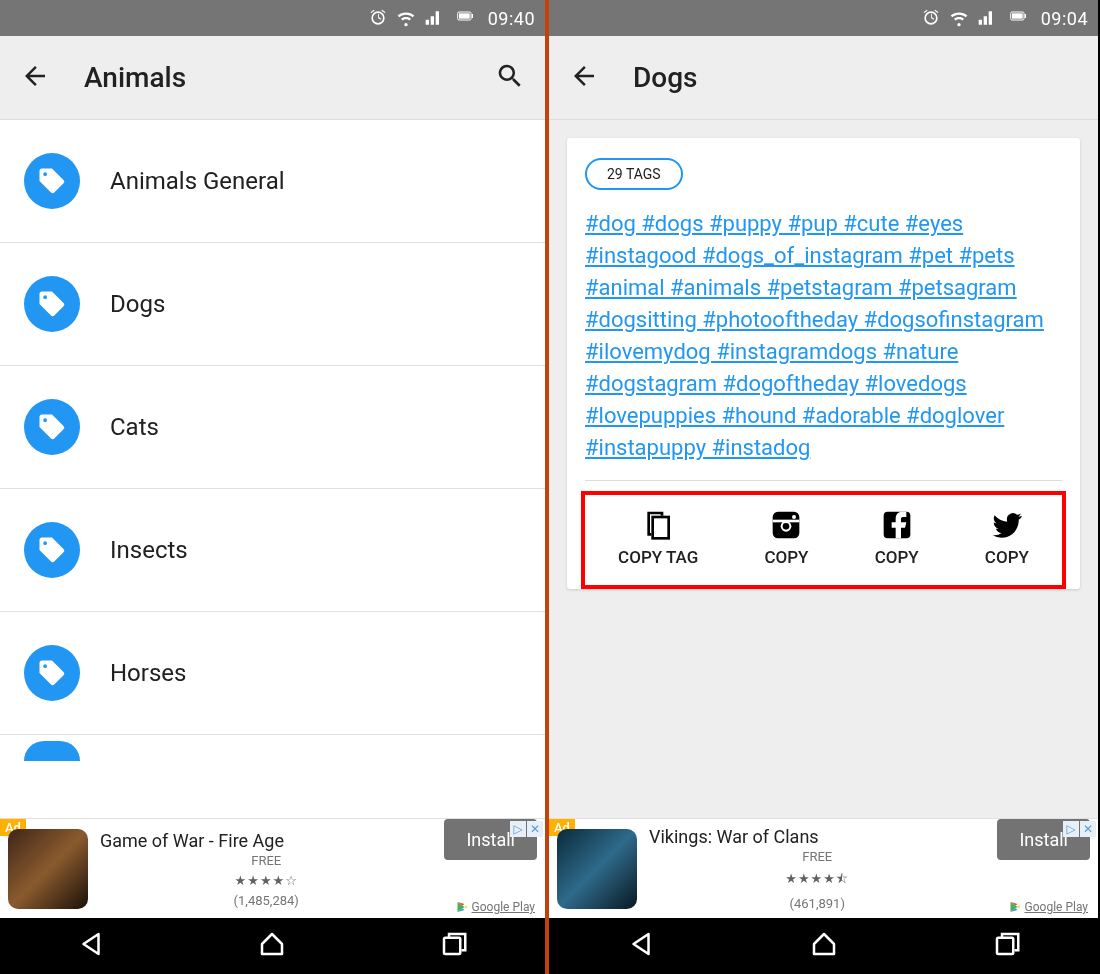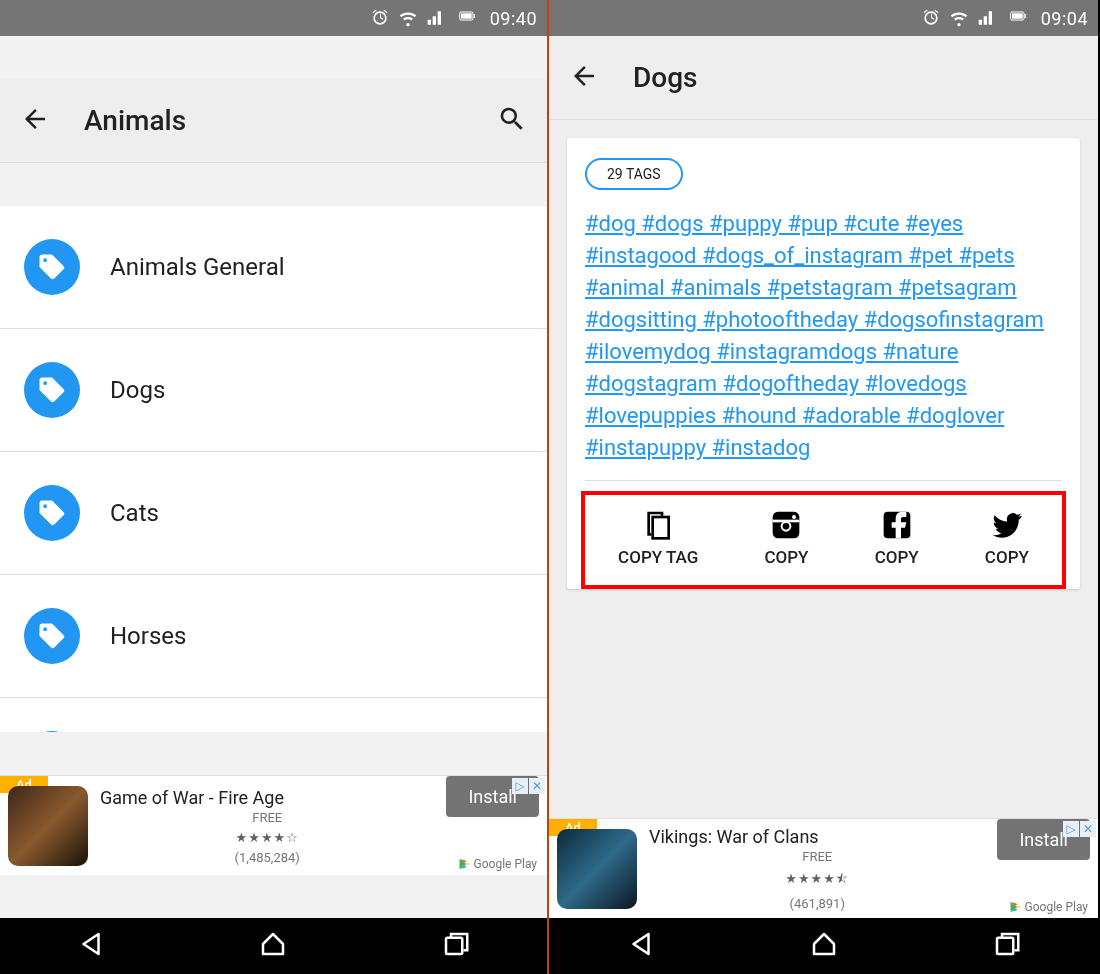--- a/index.html
+++ b/index.html
@@ -11,21 +11,21 @@
     display: flex;
   }
   .phone {
     width: 549px;
     height: 974px;
     background: #f2f2f2;
     display: flex;
     flex-direction: column;
     position: relative;
   }
-  .phone.left { border-right: 2px solid #c2410c; gap: 43px; }
+  .phone.left { border-right: 4px solid #c2410c; }
   .status-bar {
     height: 36px;
     background: #757575;
     color: #fff;
     display: flex;
     align-items: center;
     justify-content: flex-end;
     padding: 0 10px;
     font-size: 18px;
     gap: 10px;
@@ -139,40 +139,40 @@
     background: #737373;
     color: #fff;
     border-radius: 4px;
     padding: 10px 22px;
     font-size: 18px;
     align-self: flex-start;
   }
   .ad-badge {
     position: absolute; top: 0; left: 0;
     background: #ffb000; color: #fff;
-    font-size: 13px; padding: 1px 16px;
+    font-size: 13px; padding: 1px 5px;
     font-weight: 500;
   }
   .ad-choices {
     position: absolute; top: 2px; right: 2px;
     display: flex; gap: 1px;
   }
   .ad-choices span {
     width: 16px; height: 16px;
     font-size: 12px;
     background: #e8f0f7;
     color: #5a9bd5;
     display: flex; align-items: center; justify-content: center;
   }
   .gplay {
     position: absolute;
     bottom: 4px; right: 10px;
     font-size: 12px;
     color: #757575;
-    display: flex; align-items: center; gap: 4px;
+    display: flex; align-items: center; gap: 4px; text-decoration: underline;
   }
   .nav-bar {
     height: 56px;
     background: #000;
     display: flex;
     align-items: center;
     justify-content: space-around;
   }
   .nav-bar svg { width: 30px; height: 30px; fill: none; stroke: #fff; stroke-width: 2; }
   .partial-icon {
@@ -246,29 +246,29 @@
           </svg>
         </div>
       <span class="list-label">Cats</span>
     </div>
     <div class="list-item">
       <div class="tag-icon-circle">
           <svg viewBox="0 0 24 24">
             <path d="M21 11l-9-9H4a2 2 0 0 0-2 2v8l9 9a2 2 0 0 0 3 0l7-7a2 2 0 0 0 0-3zM6.5 8a1.5 1.5 0 1 1 0-3 1.5 1.5 0 0 1 0 3z"></path>
           </svg>
         </div>
-      <span class="list-label">Horses</span>
+      <span class="list-label">Insects</span>
     </div>
     <div class="list-item">
       <div class="tag-icon-circle">
           <svg viewBox="0 0 24 24">
             <path d="M21 11l-9-9H4a2 2 0 0 0-2 2v8l9 9a2 2 0 0 0 3 0l7-7a2 2 0 0 0 0-3zM6.5 8a1.5 1.5 0 1 1 0-3 1.5 1.5 0 0 1 0 3z"></path>
           </svg>
         </div>
-      <span class="list-label">Insects</span>
+      <span class="list-label">Horses</span>
     </div>
     <div class="partial-icon">
       <div class="tag-icon-circle"></div>
     </div>
   </div>
 
   <div class="ad-banner">
     <span class="ad-badge">Ad</span>
     <div class="ad-choices">
         <span>▷</span>

